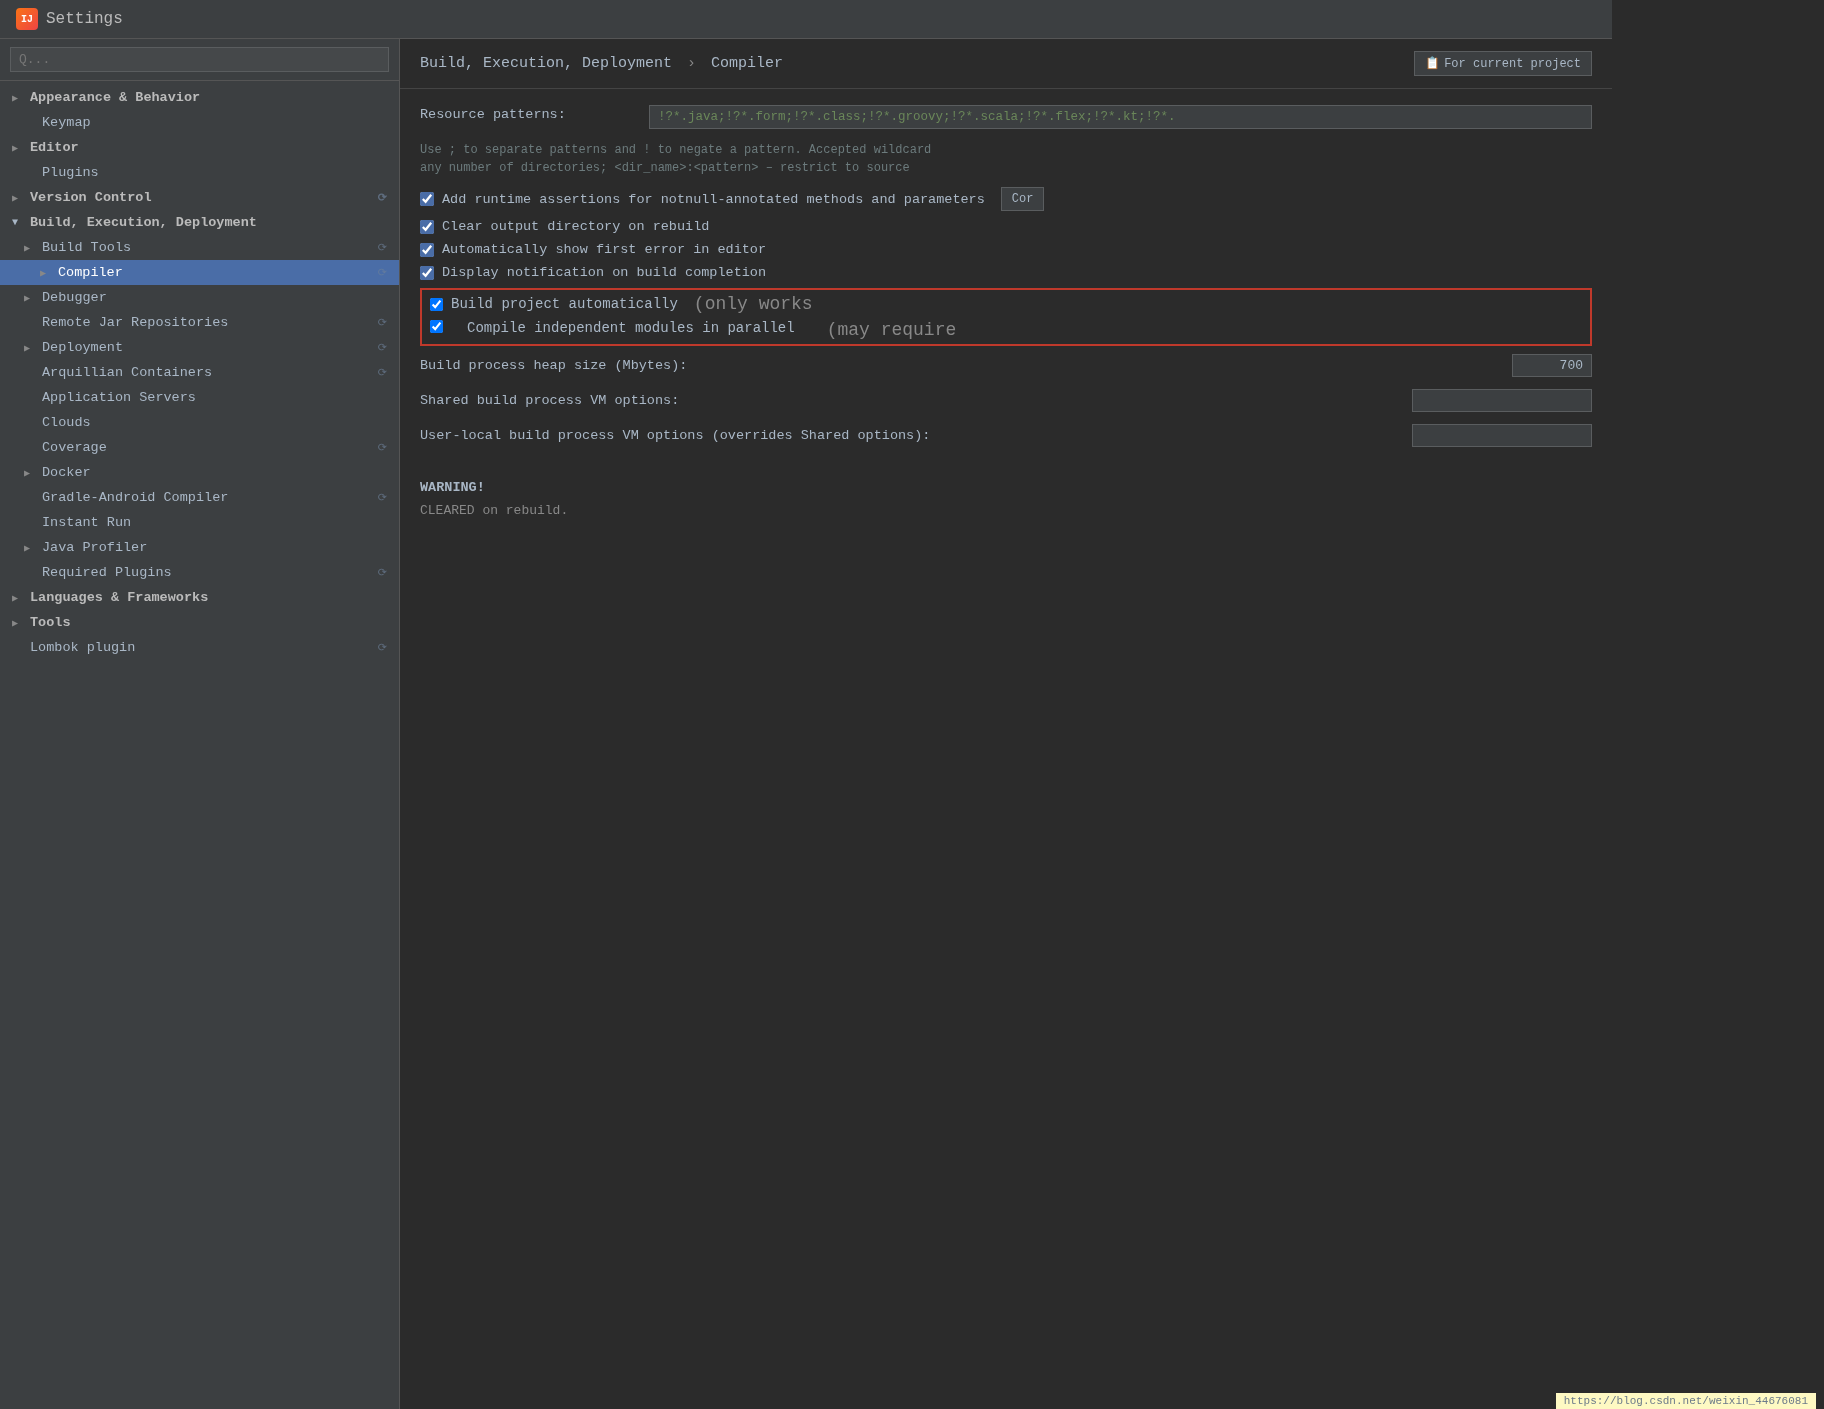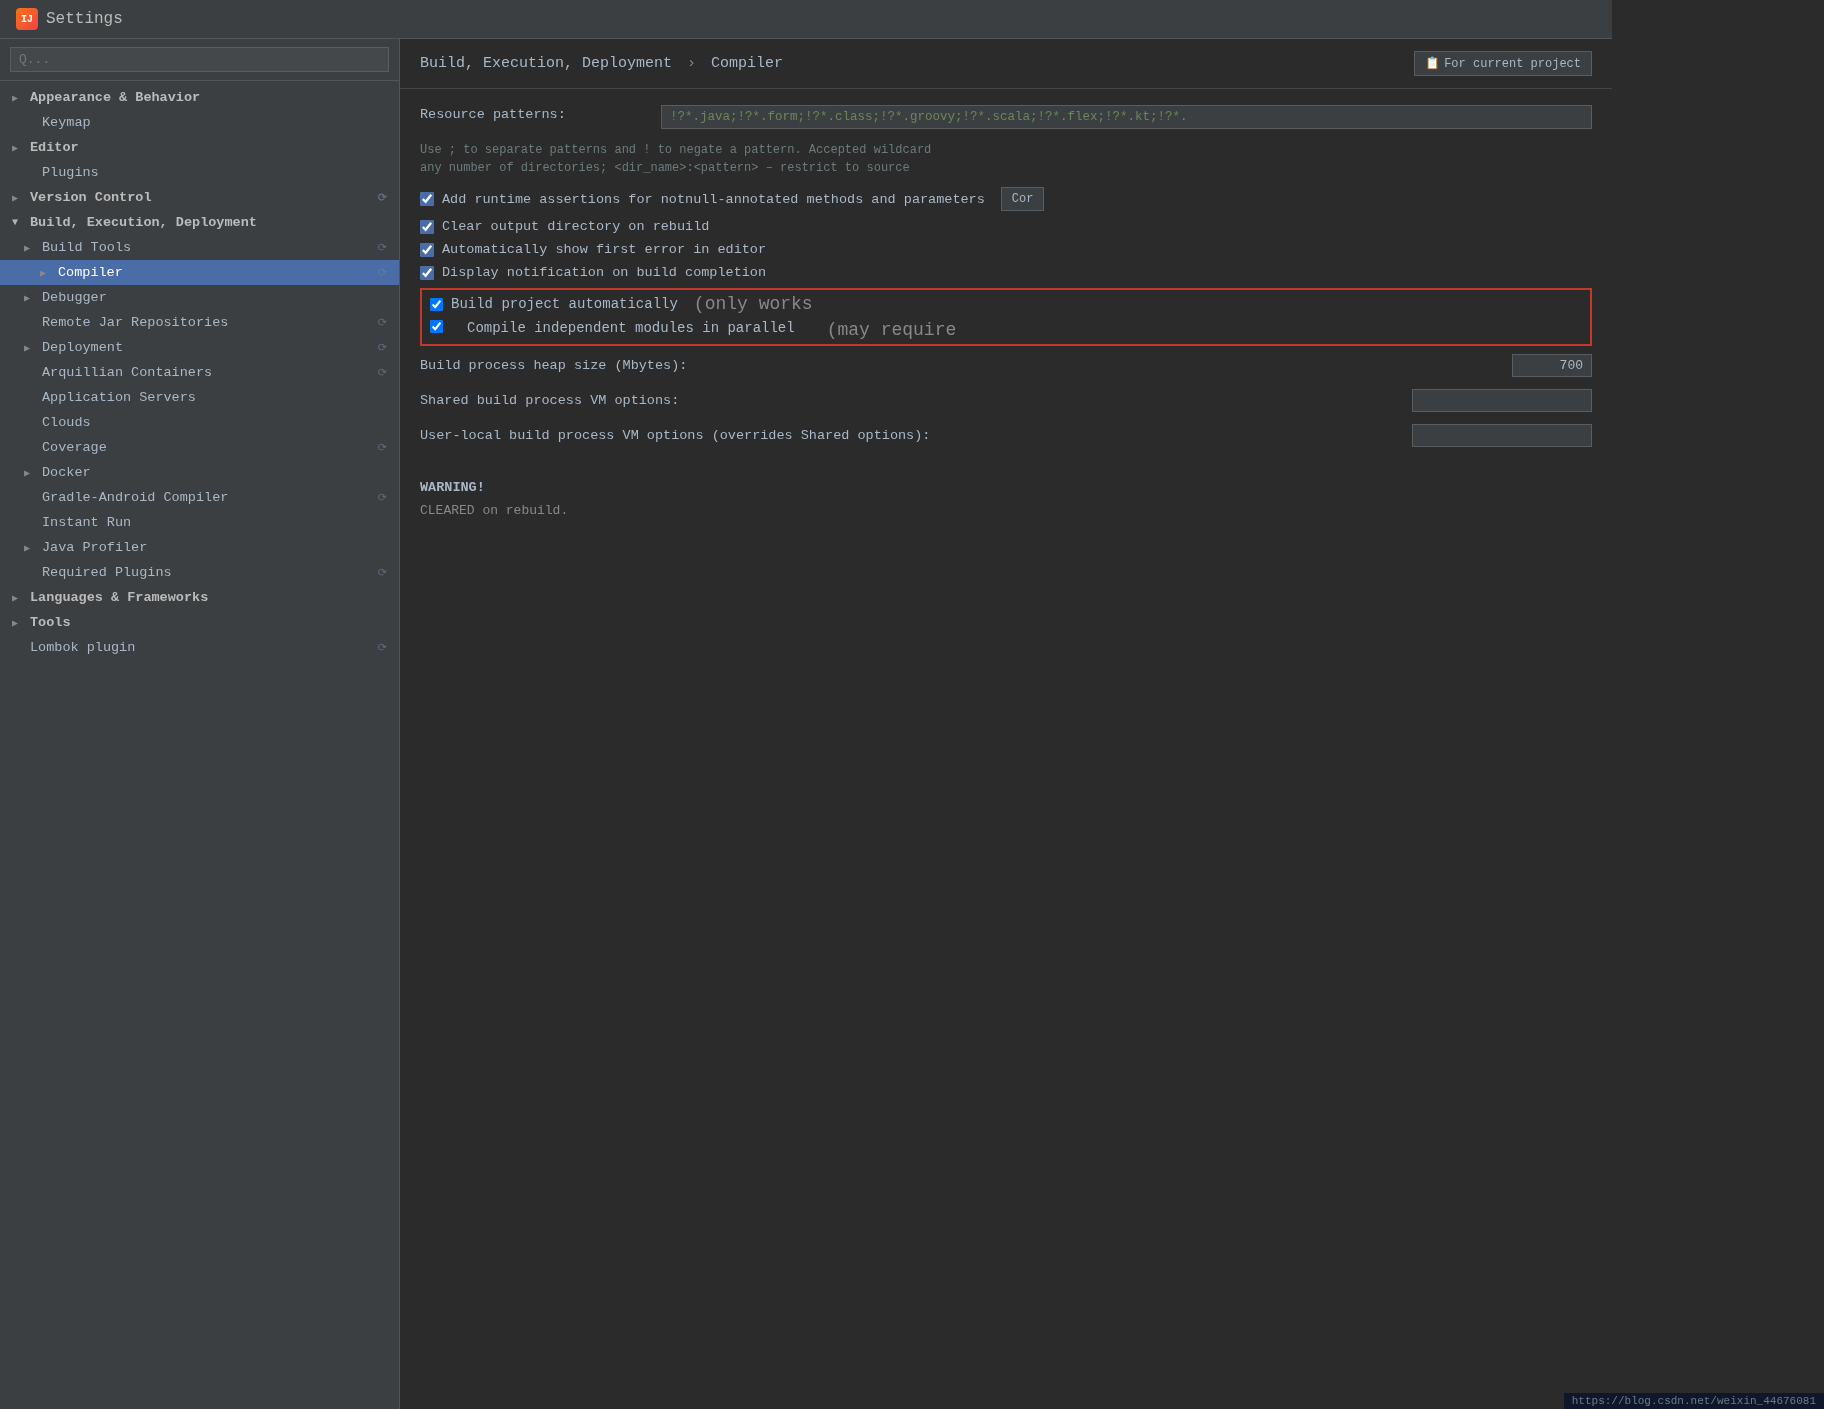--- a/index.html
+++ b/index.html
@@ -153,21 +153,20 @@
     }
     .resource-patterns-input {
       background: #3c3f41;
       border: 1px solid #5a5d5f;
       color: #6a8759;
       padding: 4px 8px;
       font-size: 12.5px;
       font-family: inherit;
       flex: 1;
       outline: none;
-      margin-left: 12px;
     }
     .hint-text {
       color: #6c7b7d;
       font-size: 12px;
       margin-bottom: 10px;
       line-height: 1.5;
       padding-left: 0;
     }
     .checkbox-row {
       display: flex;
@@ -236,22 +235,22 @@
       font-size: 13.5px;
       color: #a9b7c6;
     }
     .warning-box .warning-body {
       font-size: 13px;
       color: #888;
     }
     .footer-link {
       position: fixed;
       bottom: 0;
-      right: 0;
-      background: #0f172a;
+      right: 8px;
+      background: #fef9c3;
       color: #6c7b8a;
       font-size: 11px;
       padding: 2px 8px;
     }
     
     ::-webkit-scrollbar { width: 8px; background: #3c3f41; }
     ::-webkit-scrollbar-thumb { background: #555; border-radius: 4px; }
   </style>
 </head>
 <body>

